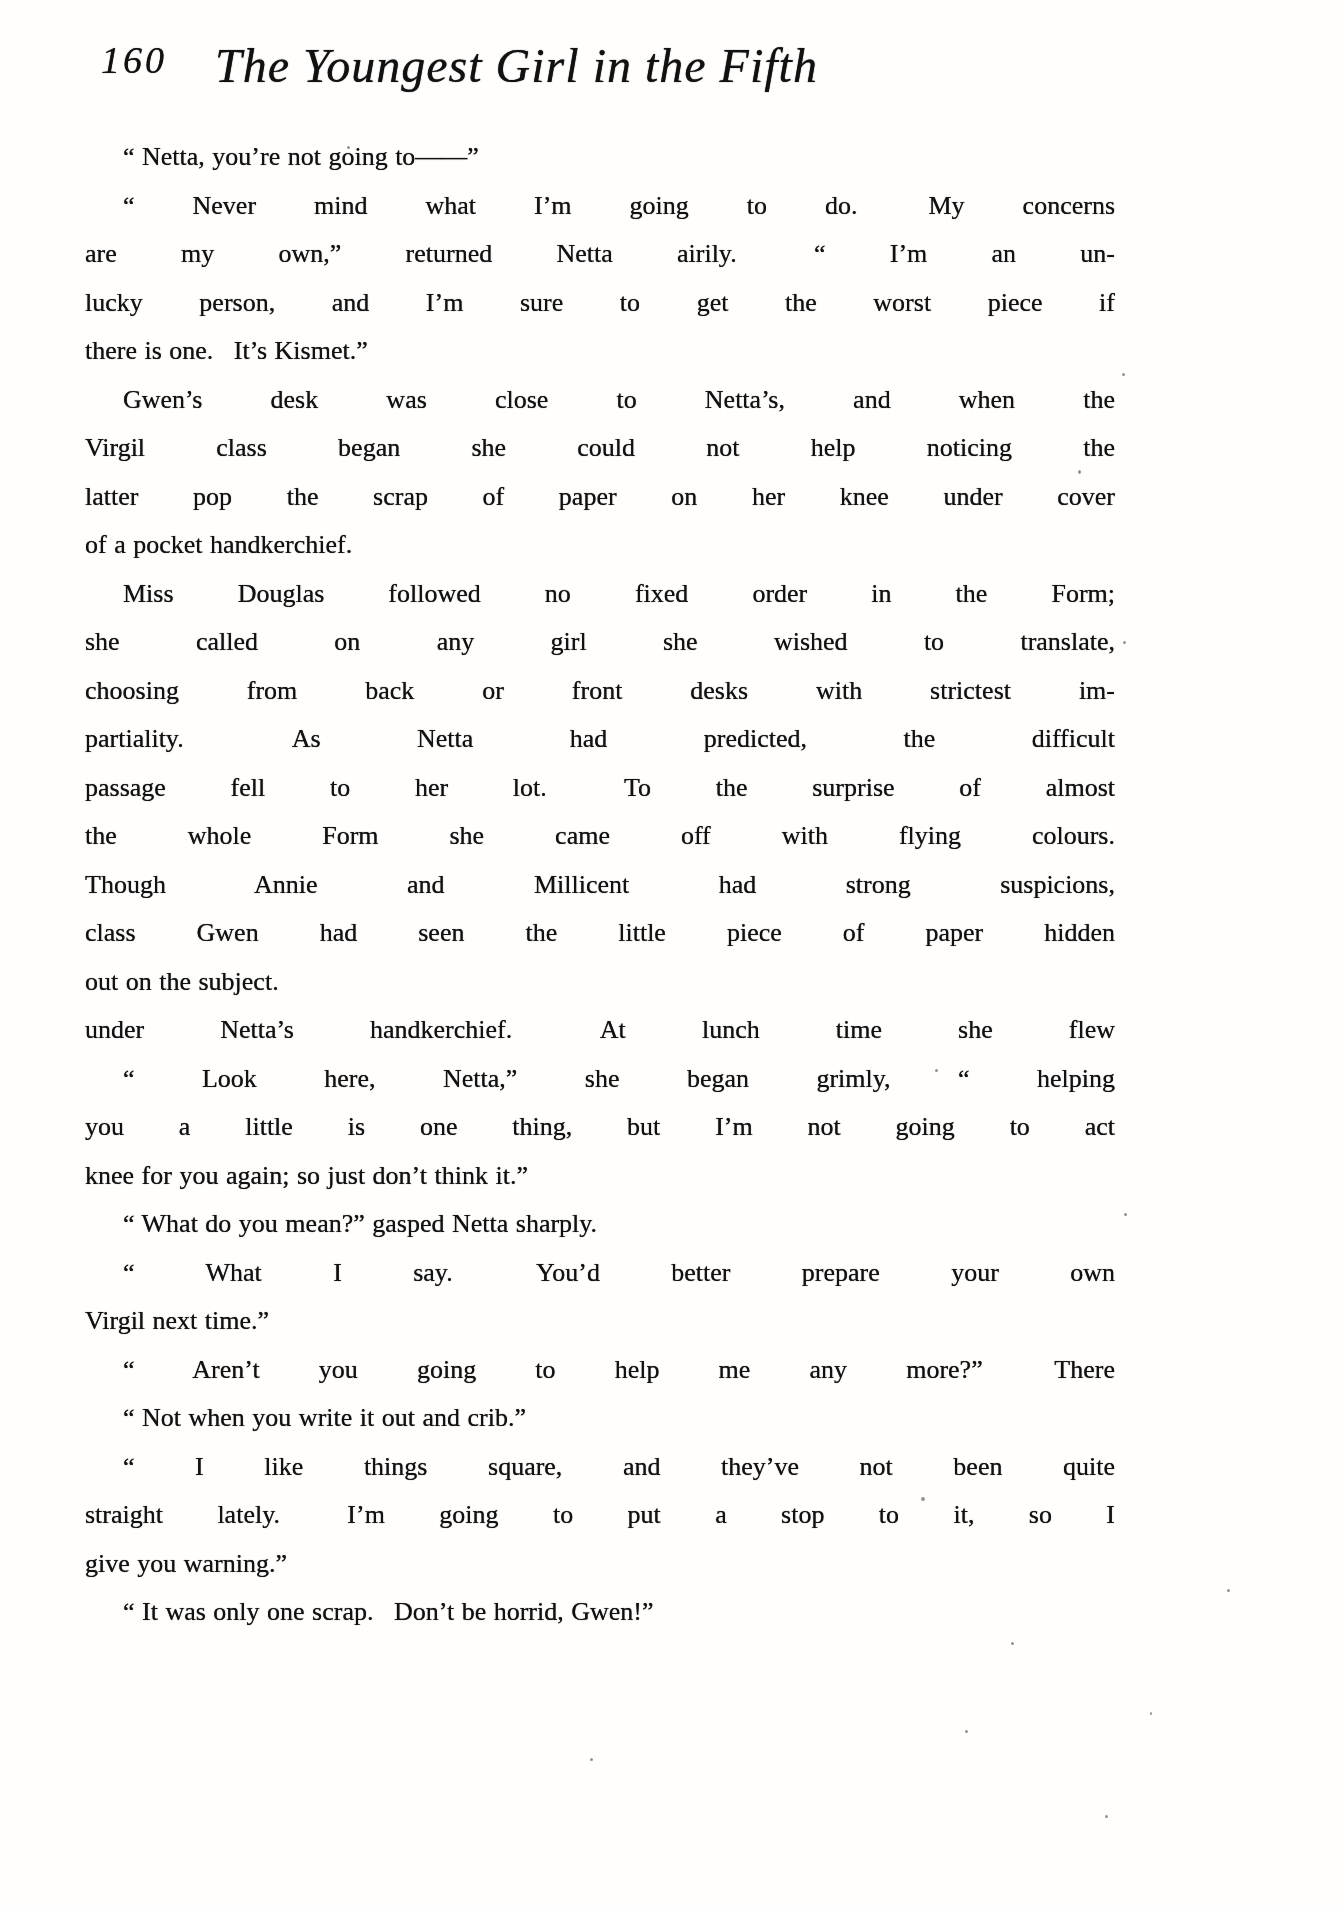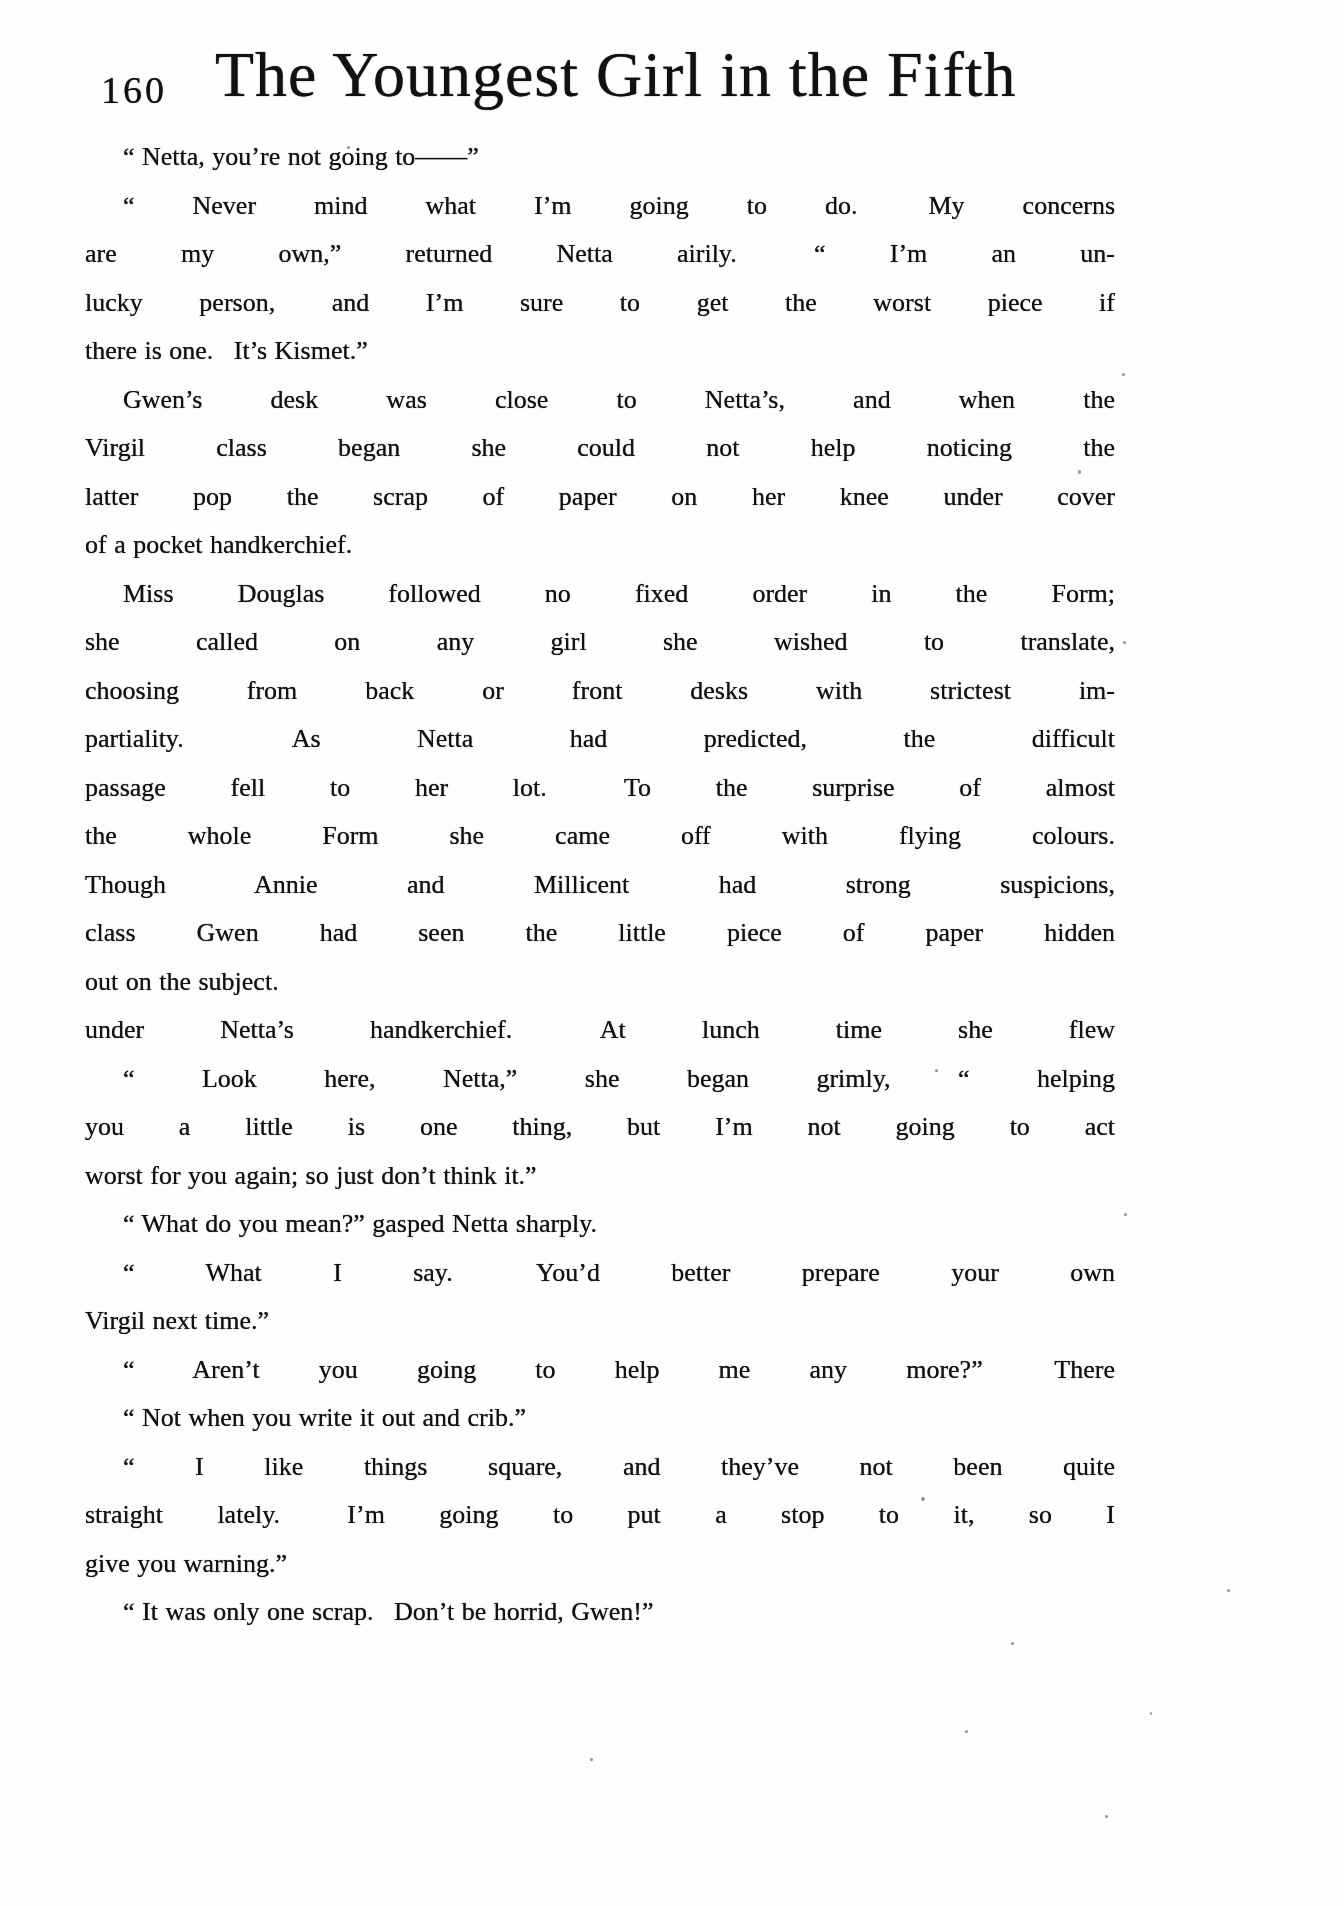--- a/index.html
+++ b/index.html
@@ -21,32 +21,33 @@
     width: 1344px;
     height: 1906px;
     background: #fffefd;
   }
   .header {
     position: absolute;
     top: 38px;
     left: 85px;
     width: 1030px;
     display: flex;
-    align-items: flex-end;
+    align-items: flex-start;
     white-space: nowrap;
+    font-style: italic;
   }
   .pagenum {
     font-size: 38px;
     letter-spacing: 3px;
     margin-left: 16px;
     text-shadow: 0 0 0.8px rgba(17,17,17,0.9);
     font-variant-numeric: oldstyle-nums;
   }
   .title {
-    font-size: 64px;
+    font-size: 48px;
     font-weight: 500;
     margin: 0 0 0 48px;
     letter-spacing: 1px;
     text-shadow: 0 0 1px rgba(17,17,17,0.9);
   }
   .text {
     position: absolute;
     top: 133px;
     left: 85px;
     width: 1030px;
@@ -107,21 +108,21 @@
         <div class="line">passage fell to her lot.  To the surprise of almost</div>
         <div class="line">the whole Form she came off with flying colours.</div>
         <div class="line">Though Annie and Millicent had strong suspicions,</div>
         <div class="line">class Gwen had seen the little piece of paper hidden</div>
         <div class="line last">out on the subject.</div>
         <div class="line">under Netta’s handkerchief.  At lunch time she flew</div>
       </div>
       <div class="para">
         <div class="line first">“ Look here, Netta,” she began grimly, “ helping</div>
         <div class="line">you a little is one thing, but I’m not going to act</div>
-        <div class="line last">worst for you again; so just don’t think it.”</div>
+        <div class="line last">knee for you again; so just don’t think it.”</div>
       </div>
       <div class="para">
         <div class="line first last">“ What do you mean?” gasped Netta sharply.</div>
       </div>
       <div class="para">
         <div class="line first">“ What I say.  You’d better prepare your own</div>
         <div class="line last">Virgil next time.”</div>
       </div>
       <div class="para">
         <div class="line first">“ Aren’t you going to help me any more?”  There</div>

